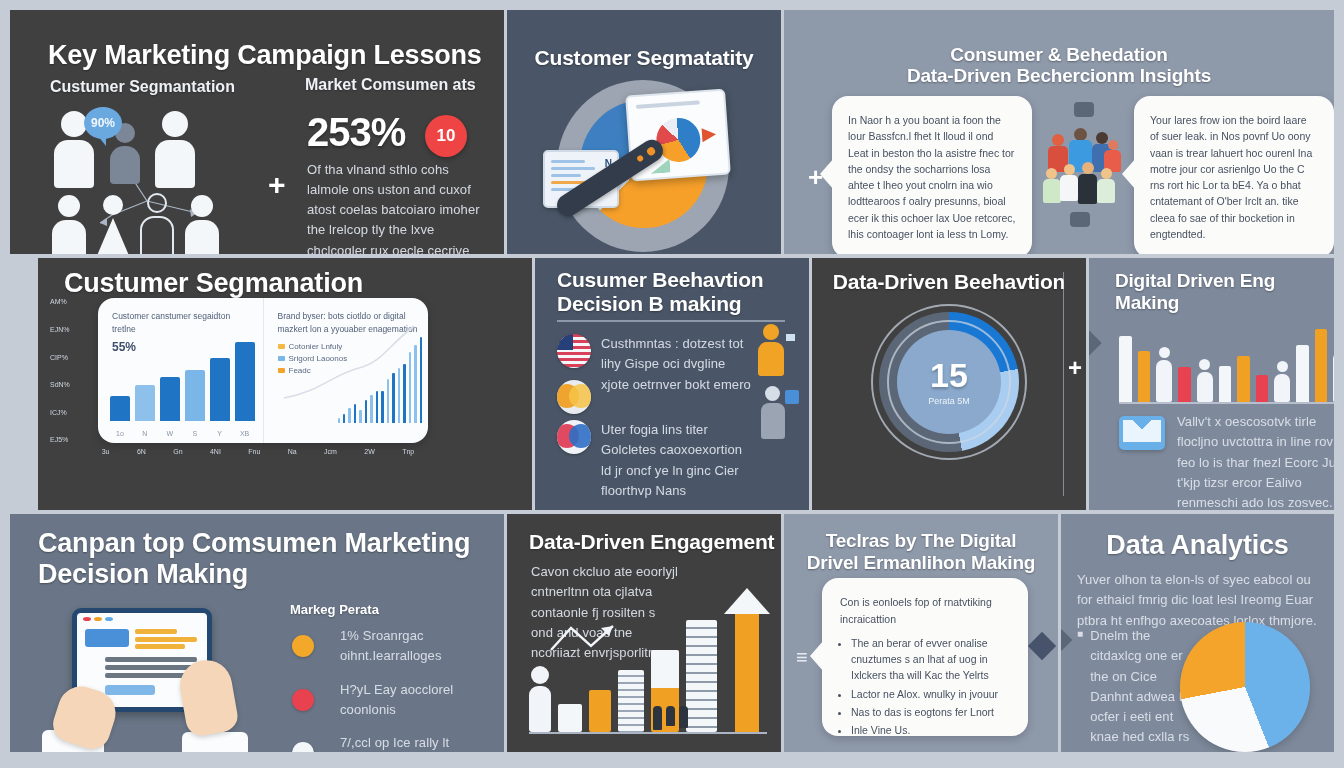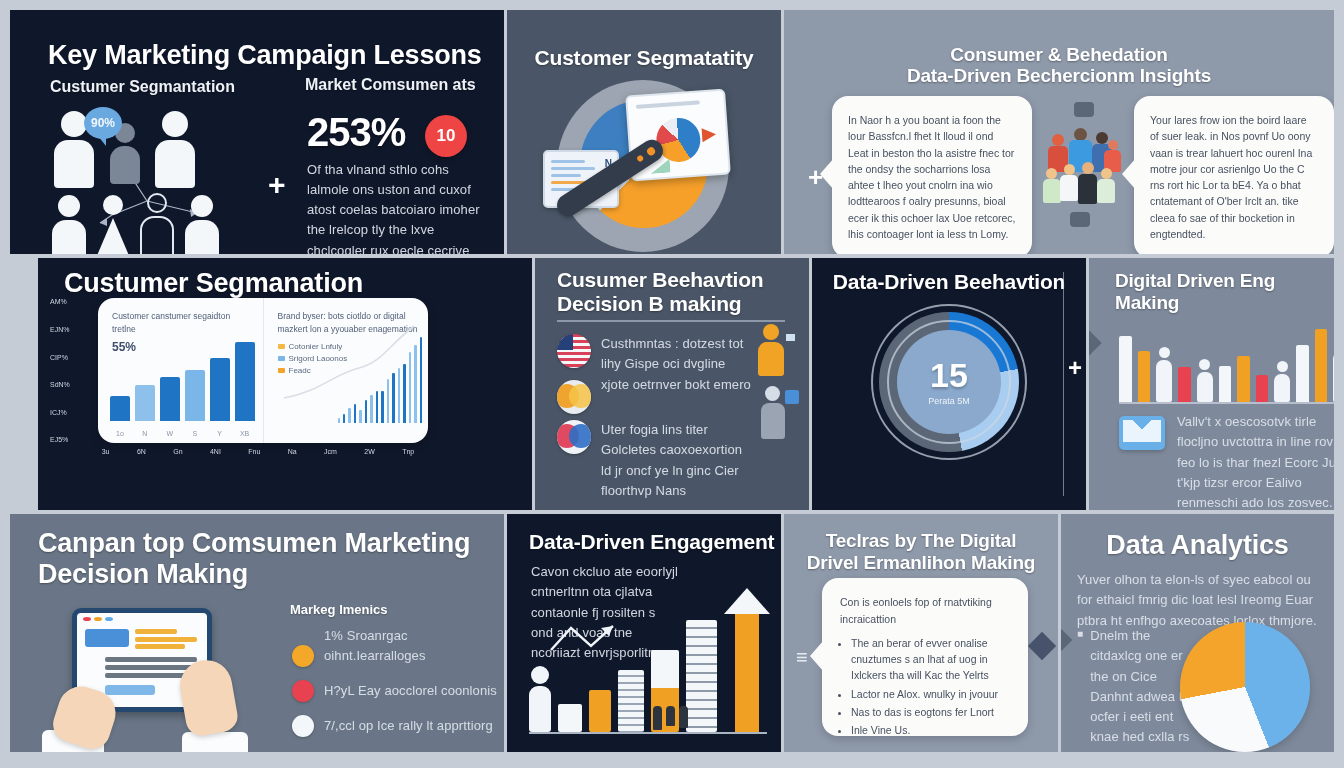--- a/index.html
+++ b/index.html
@@ -11,21 +11,21 @@
   }
   .board{position:relative;width:1344px;height:768px;box-sizing:border-box;
          padding:10px 10px 16px 10px;background:#c6ccd6;}
   .grid{position:relative;width:100%;height:100%;display:flex;flex-direction:column;gap:4px;}
   .row{display:flex;gap:3px;}
   .row.r1{height:256px;}
   .row.r2{height:264px;margin-left:28px;}
   .row.r3{height:249px;}
 
   .panel{position:relative;overflow:hidden;box-sizing:border-box;}
-  .dark{background:#0f172a;}
+  .dark{background:#404040;}
   .dark2{background:#4a5667;}
   .slate{background:#8e99aa;}
   .slate2{background:#7e8a9c;}
   .slate3{background:#838f a1;}
   .mid{background:#6a7687;}
 
   .ttl{color:#ffffff;font-weight:bold;letter-spacing:-0.2px;
        text-shadow:0 1px 2px rgba(0,0,0,.35);line-height:1.12;}
   .ttl.big{font-size:27px;}
   .ttl.med{font-size:21px;}
@@ -196,21 +196,21 @@
   .tabscreen{position:relative;width:100%;height:100%;background:#fafcfe;border-radius:4px;
              overflow:hidden;}
   .tabscreen .tb{position:absolute;height:5px;border-radius:2px;}
   .hands{position:absolute;left:38px;top:168px;width:200px;height:82px;}
   .hand{position:absolute;background:#f6d6b8;border-radius:40% 40% 18px 18px;
         box-shadow:0 2px 5px rgba(0,0,0,.18);}
   .cuff{position:absolute;background:#fbfcfd;border-radius:6px;}
   #r1 .mt{position:absolute;left:280px;top:88px;color:#fff;font-weight:bold;font-size:13px;
           text-shadow:0 1px 2px rgba(0,0,0,.3);}
   .mlist{position:absolute;left:282px;top:112px;width:205px;}
-  .mitem{display:flex;gap:10px;align-items:flex-end;margin-bottom:13px;}
+  .mitem{display:flex;gap:26px;align-items:center;margin-bottom:13px;}
   .dot{width:22px;height:22px;border-radius:50%;flex:0 0 22px;box-shadow:0 1px 3px rgba(0,0,0,.25);}
 
   
   #r2{flex:0 0 274px;}
   #r2 .t{position:absolute;left:22px;top:16px;}
   #r2 .para{position:absolute;left:24px;top:48px;width:150px;}
   .ebars{position:absolute;left:22px;right:14px;bottom:18px;height:150px;
          display:flex;align-items:flex-end;gap:7px;border-bottom:2px solid #aab4c2;}
 
   
@@ -549,21 +549,21 @@
         </div>
       </div>
 
       <div class="hands">
         <div class="cuff" style="left:-6px;top:48px;width:62px;height:34px"></div>
         <div class="hand" style="left:8px;top:6px;width:58px;height:58px;transform:rotate(18deg)"></div>
         <div class="cuff" style="right:0px;top:50px;width:66px;height:32px"></div>
         <div class="hand" style="right:14px;top:-22px;width:52px;height:74px;transform:rotate(-10deg);border-radius:26px 26px 16px 16px"></div>
       </div>
 
-      <div class="mt">Markeg Imenics</div>
+      <div class="mt">Markeg Perata</div>
       <div class="mlist">
         <div class="mitem">
           <span class="dot" style="background:#f4a82a"></span>
           <span class="blurtext">1% Sroanrgac oihnt.Iearralloges</span>
         </div>
         <div class="mitem">
           <span class="dot" style="background:#e8414f"></span>
           <span class="blurtext">H?yL Eay aocclorel coonlonis</span>
         </div>
         <div class="mitem">

